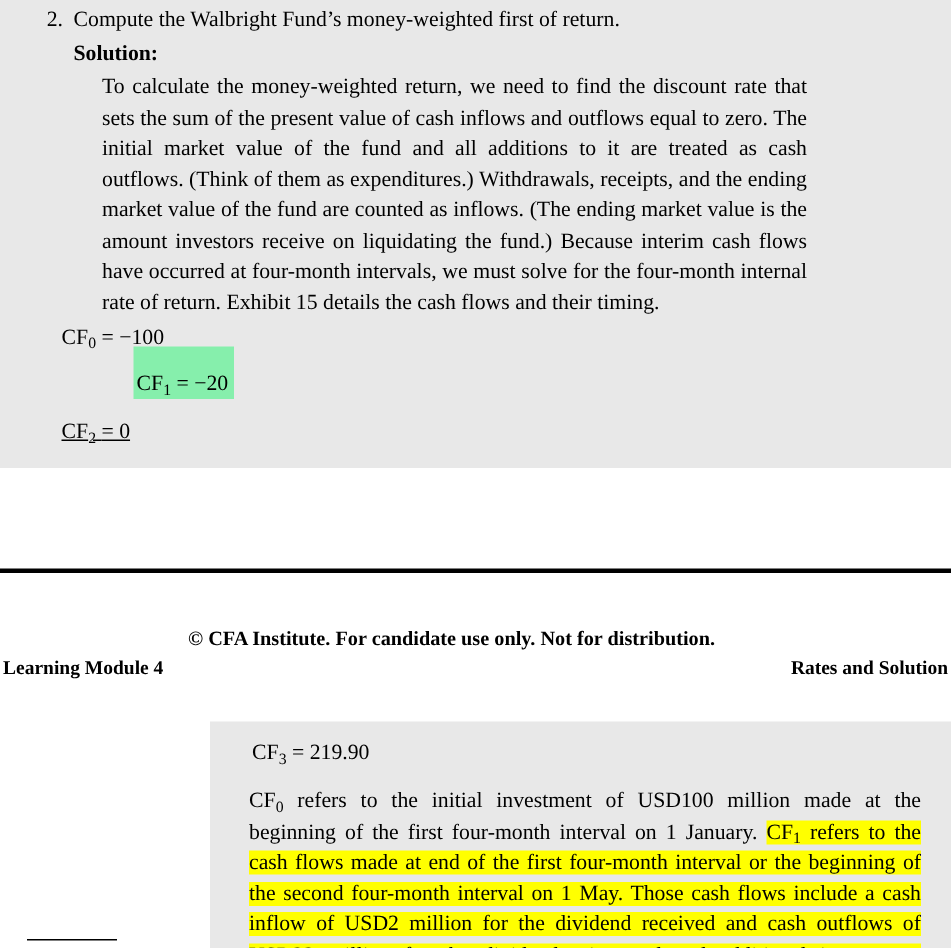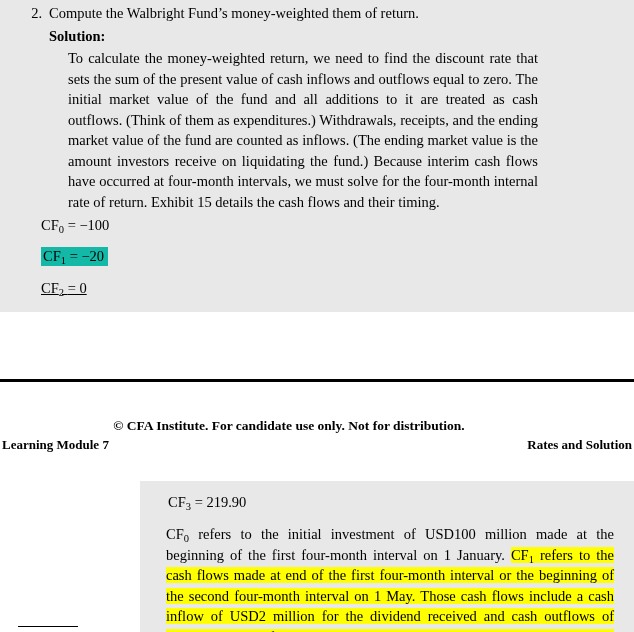--- a/index.html
+++ b/index.html
@@ -85,38 +85,39 @@
     top: 3px;
   }
   .cf0 { top: 217px; }
   .cf1 { top: 248px; }
   .cf2 { top: 280px; text-decoration: underline; }
 
   .hl {
     background: #ffff00;
   }
   .cf1 .hl-box {
-    background: #14b8a6;
-    padding: 1px 4px 2px 2px;
+    background: #86efac;
+    padding: 17px 4px 2px 2px;
+    margin-left: 48px;
   }
 
   
   .page-rule {
     position: absolute;
     top: 379px;
     left: 0;
     width: 634px;
     height: 3px;
     background: #000;
   }
 
   .copyright {
     position: absolute;
     top: 418px;
-    left: 0;
+    left: 12px;
     width: 578px;
     text-align: center;
     font-size: 13.5px;
     font-weight: bold;
   }
 
   .running-left {
     position: absolute;
     top: 437px;
     left: 2px;
@@ -181,21 +182,21 @@
 </style>
 </head>
 <body>
 
 <div class="page">
 
   <div class="example-block">
 
     <div class="q-row">
       <span class="q-num">2.</span>
-      <span class="q-text">Compute the Walbright Fund’s money-weighted them of return.</span>
+      <span class="q-text">Compute the Walbright Fund’s money-weighted first of return.</span>
     </div>
 
     <div class="solution-label">Solution:</div>
 
     <div class="solution-body">To calculate the money-weighted return, we need to find the discount rate that sets the sum of the present value of cash inflows and outflows equal to zero. The initial market value of the fund and all additions to it are treated as cash outflows. (Think of them as expenditures.) Withdrawals, receipts, and the ending market value of the fund are counted as inflows. (The ending market value is the amount investors receive on liquidating the fund.) Because interim cash flows have occurred at four-month intervals, we must solve for the four-month internal rate of return. Exhibit 15 details the cash flows and their timing.</div>
 
     <div class="cf-line cf0">
       <span>CF</span><sub>0</sub>&nbsp;<span>= −100</span>
     </div>
 
@@ -204,21 +205,21 @@
     </div>
 
     <div class="cf-line cf2">
       <span>CF</span><sub>2</sub>&nbsp;<span>= 0</span>
     </div>
   </div>
 
   <div class="page-rule"></div>
 
   <div class="copyright">© CFA Institute. For candidate use only. Not for distribution.</div>
-  <div class="running-left">Learning Module 7</div>
+  <div class="running-left">Learning Module 4</div>
   <div class="running-right">Rates and Solution</div>
 
   <div class="example-block-2"></div>
 
   <div class="cf3-line">
     <span>CF</span><sub>3</sub>&nbsp;<span>= 219.90</span>
   </div>
 
   <div class="bottom-body">
     <span>CF</span><sub>0</sub><span> refers to the initial investment of USD100 million made at the beginning of the first four-month interval on 1 January. </span><span class="hl"><span>CF</span><sub>1</sub><span> refers to the cash flows made at end of the first four-month interval or the beginning of the second four-month interval on 1 May. Those cash flows include a cash inflow of USD2 million for the dividend received and cash outflows of USD22 million for the dividend reinvested and additional investment, respectively.</span></span>

